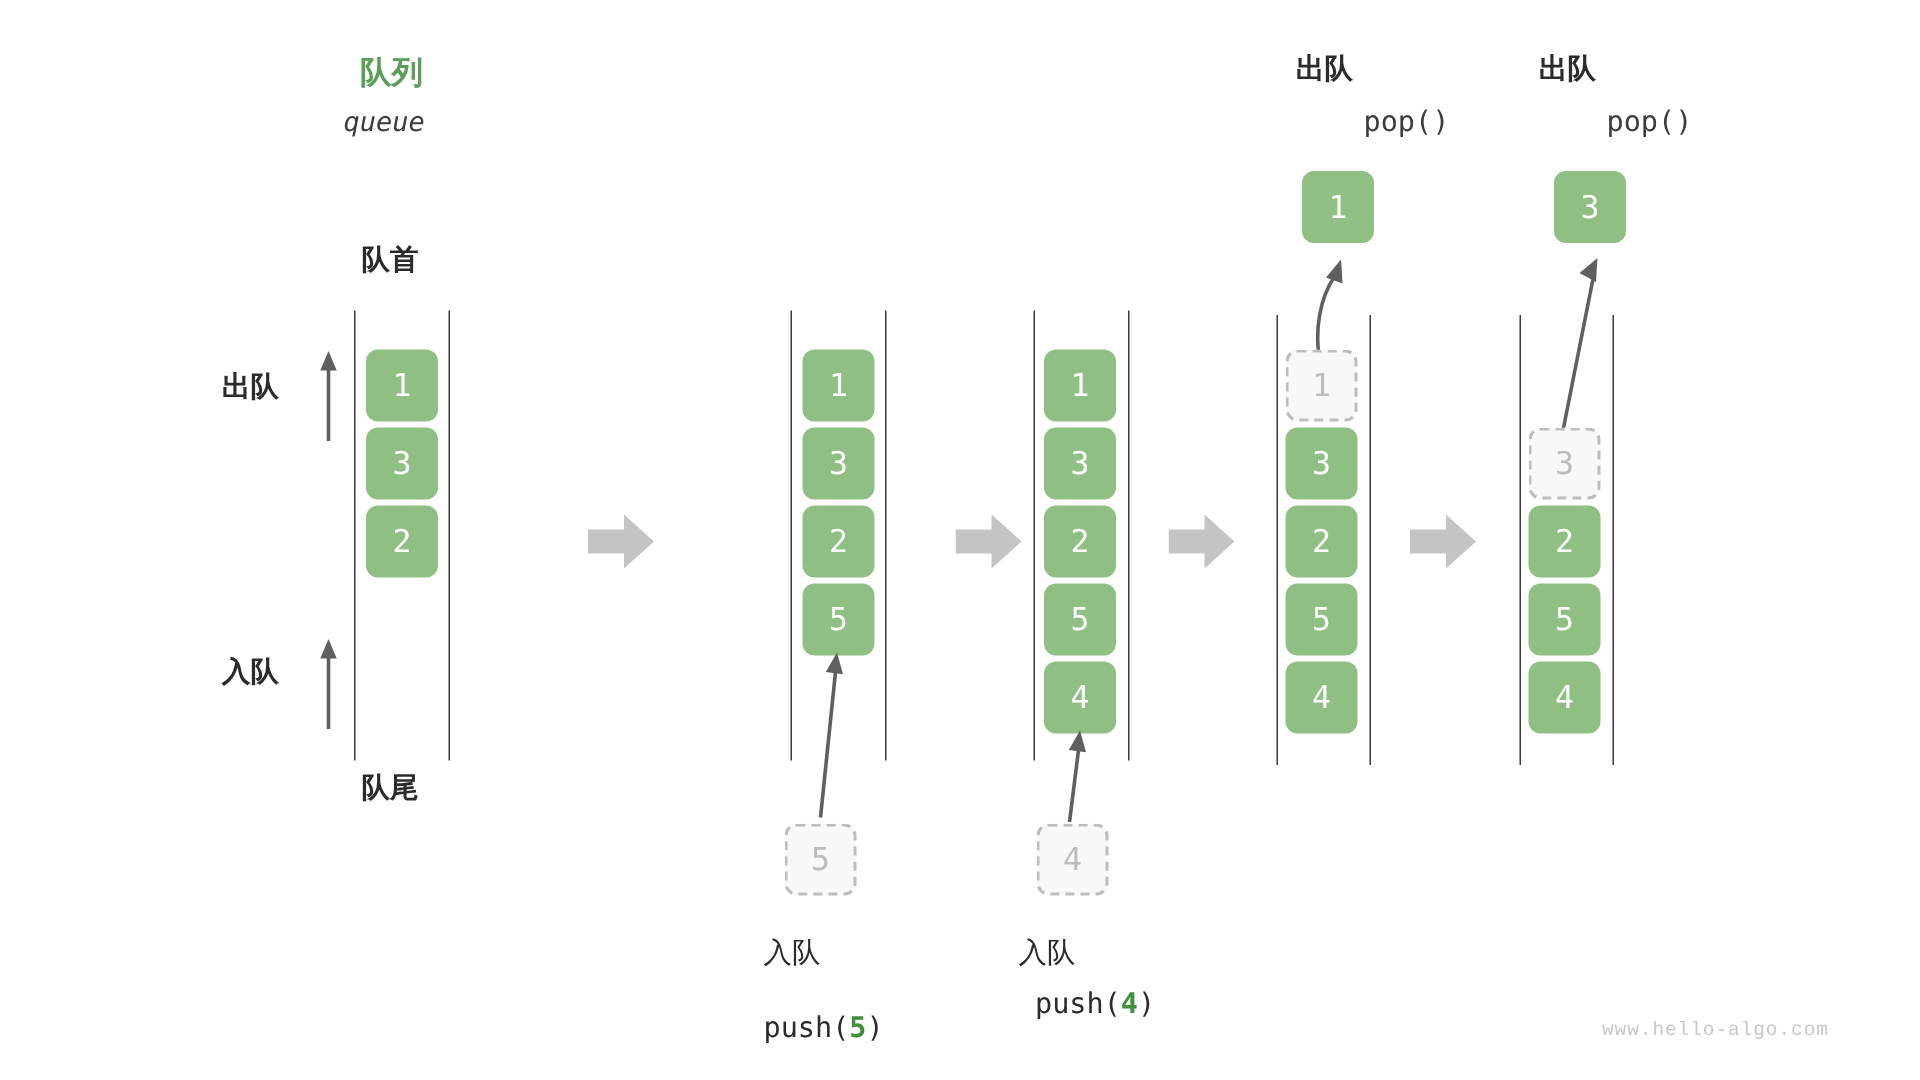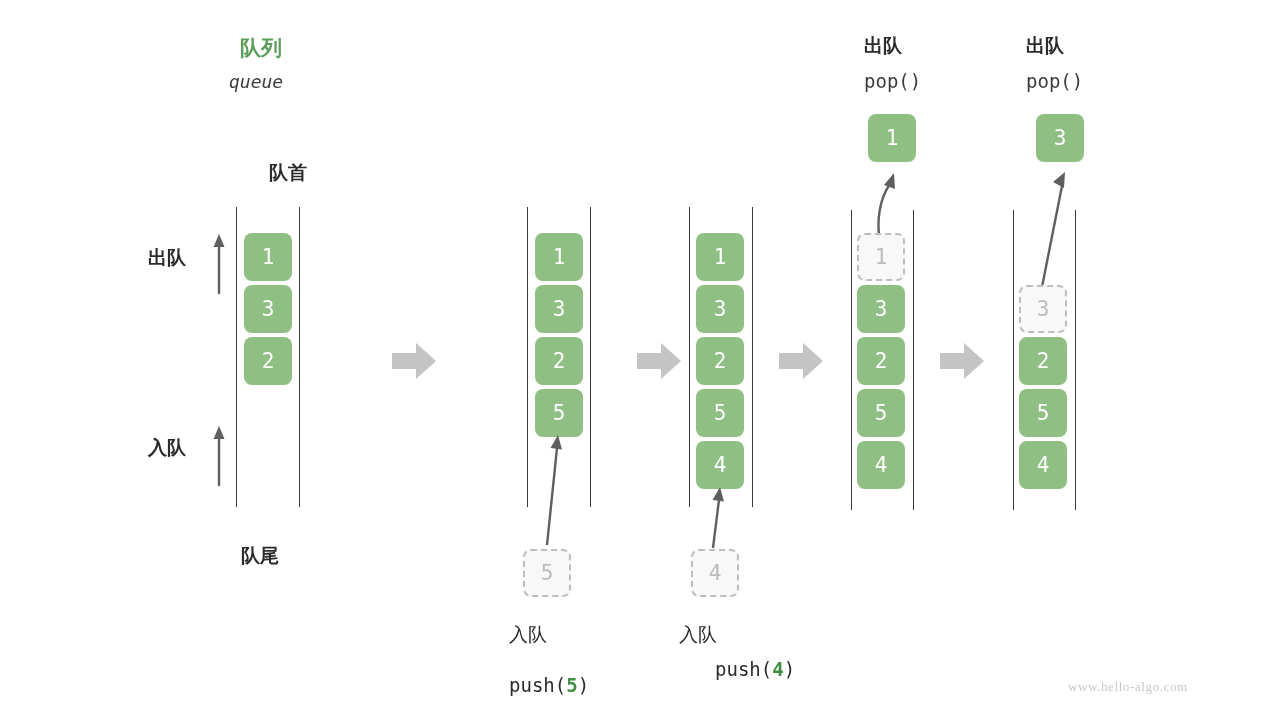--- a/index.html
+++ b/index.html
@@ -11,29 +11,29 @@
   }
   #stage{position:relative;width:1280px;height:720px;}
 
   
   .lbl{position:absolute;white-space:nowrap;color:#3c3c3c;}
   .mono{font-family:"DejaVu Sans Mono","Liberation Mono",monospace;}
 
   .title-cn{font-size:21px;font-weight:bold;color:#5a9e5a;}
   .title-en{font-size:18px;color:#3c3c3c;}
   .head-cn{font-size:19px;font-weight:bold;color:#2b2b2b;}
-  .head-mono{font-size:19px;color:#3c3c3c;}
+  .head-mono{font-size:19px;color:#3c3c3c;margin-left:45px;}
   .side-cn{font-size:19px;font-weight:bold;color:#2b2b2b;}
   .caption-cn{font-size:19px;color:#2b2b2b;}
   .caption-mono{font-size:19px;color:#2b2b2b;}
   .accent{color:#3f8f3f;font-weight:bold;}
 
   .watermark{
     position:absolute;font-size:13px;color:#c8c8c8;letter-spacing:.6px;
-    font-family:Liberation Serif, serif;
+    font-family:Liberation Mono, monospace;
   }
 
   
   .rail{position:absolute;width:1px;background:#3a3a3a;}
 
   
   .cell{
     position:absolute;width:48px;height:48px;border-radius:8px;
     background:#8fbf82;color:#ffffff;
     display:flex;align-items:center;justify-content:center;
@@ -52,22 +52,22 @@
   .thin-arrow{position:absolute;overflow:visible;}
 </style>
 </head>
 <body>
 
 <div id="stage">
 
   <div class="lbl title-cn" style="left:240px;top:34px;">队列</div>
   <div class="lbl title-en mono" style="left:229px;top:71px;font-style:italic;">queue</div>
 
-  <div class="lbl head-cn" style="left:241px;top:160px;margin-left:28px;">队首</div>
-  <div class="lbl head-cn" style="left:241px;top:543px;">队尾</div>
+  <div class="lbl head-cn" style="left:241px;top:160px;">队首</div>
+  <div class="lbl head-cn" style="left:241px;top:512px;">队尾</div>
 
   <div class="lbl side-cn" style="left:148px;top:245px;">出队</div>
   <div class="lbl side-cn" style="left:148px;top:435px;">入队</div>
 
   <svg class="thin-arrow" style="left:208px;top:232px;" width="22" height="64">
     <line x1="11" y1="62" x2="11" y2="12" stroke="#5f5f5f" stroke-width="2.4"></line>
     <polygon points="11,2 5.5,15 16.5,15" fill="#5f5f5f"></polygon>
   </svg>
 
   <svg class="thin-arrow" style="left:208px;top:424px;" width="22" height="64">
@@ -120,21 +120,21 @@
   <div class="cell" style="left:696px;top:441px;">4</div>
 
   <svg class="thin-arrow" style="left:693px;top:482px;" width="50" height="70">
     <line x1="20" y1="66" x2="26" y2="18" stroke="#5f5f5f" stroke-width="2.4"></line>
     <polygon points="27,5 19.5,18 31,19.5" fill="#5f5f5f"></polygon>
   </svg>
 
   <div class="cell ghost" style="left:691px;top:549px;">4</div>
 
   <div class="lbl caption-cn" style="left:679px;top:622px;">入队</div>
-  <div class="lbl caption-mono mono" style="left:715px;top:658px;text-align:center;">
+  <div class="lbl caption-mono mono" style="left:690px;top:658px;text-align:center;">
     <span>push(</span><span class="accent">4</span><span>)</span>
   </div>
 
   <svg class="step-arrow" style="left:779px;top:341px;" viewBox="0 0 44 40">
     <polygon points="0,12 24,12 24,2 44,20 24,38 24,28 0,28" fill="#c4c4c4"></polygon>
   </svg>
 
   <div class="lbl head-cn" style="left:864px;top:33px;">出队</div>
   <div class="lbl head-mono mono" style="left:864px;top:70px;">pop()</div>
 

